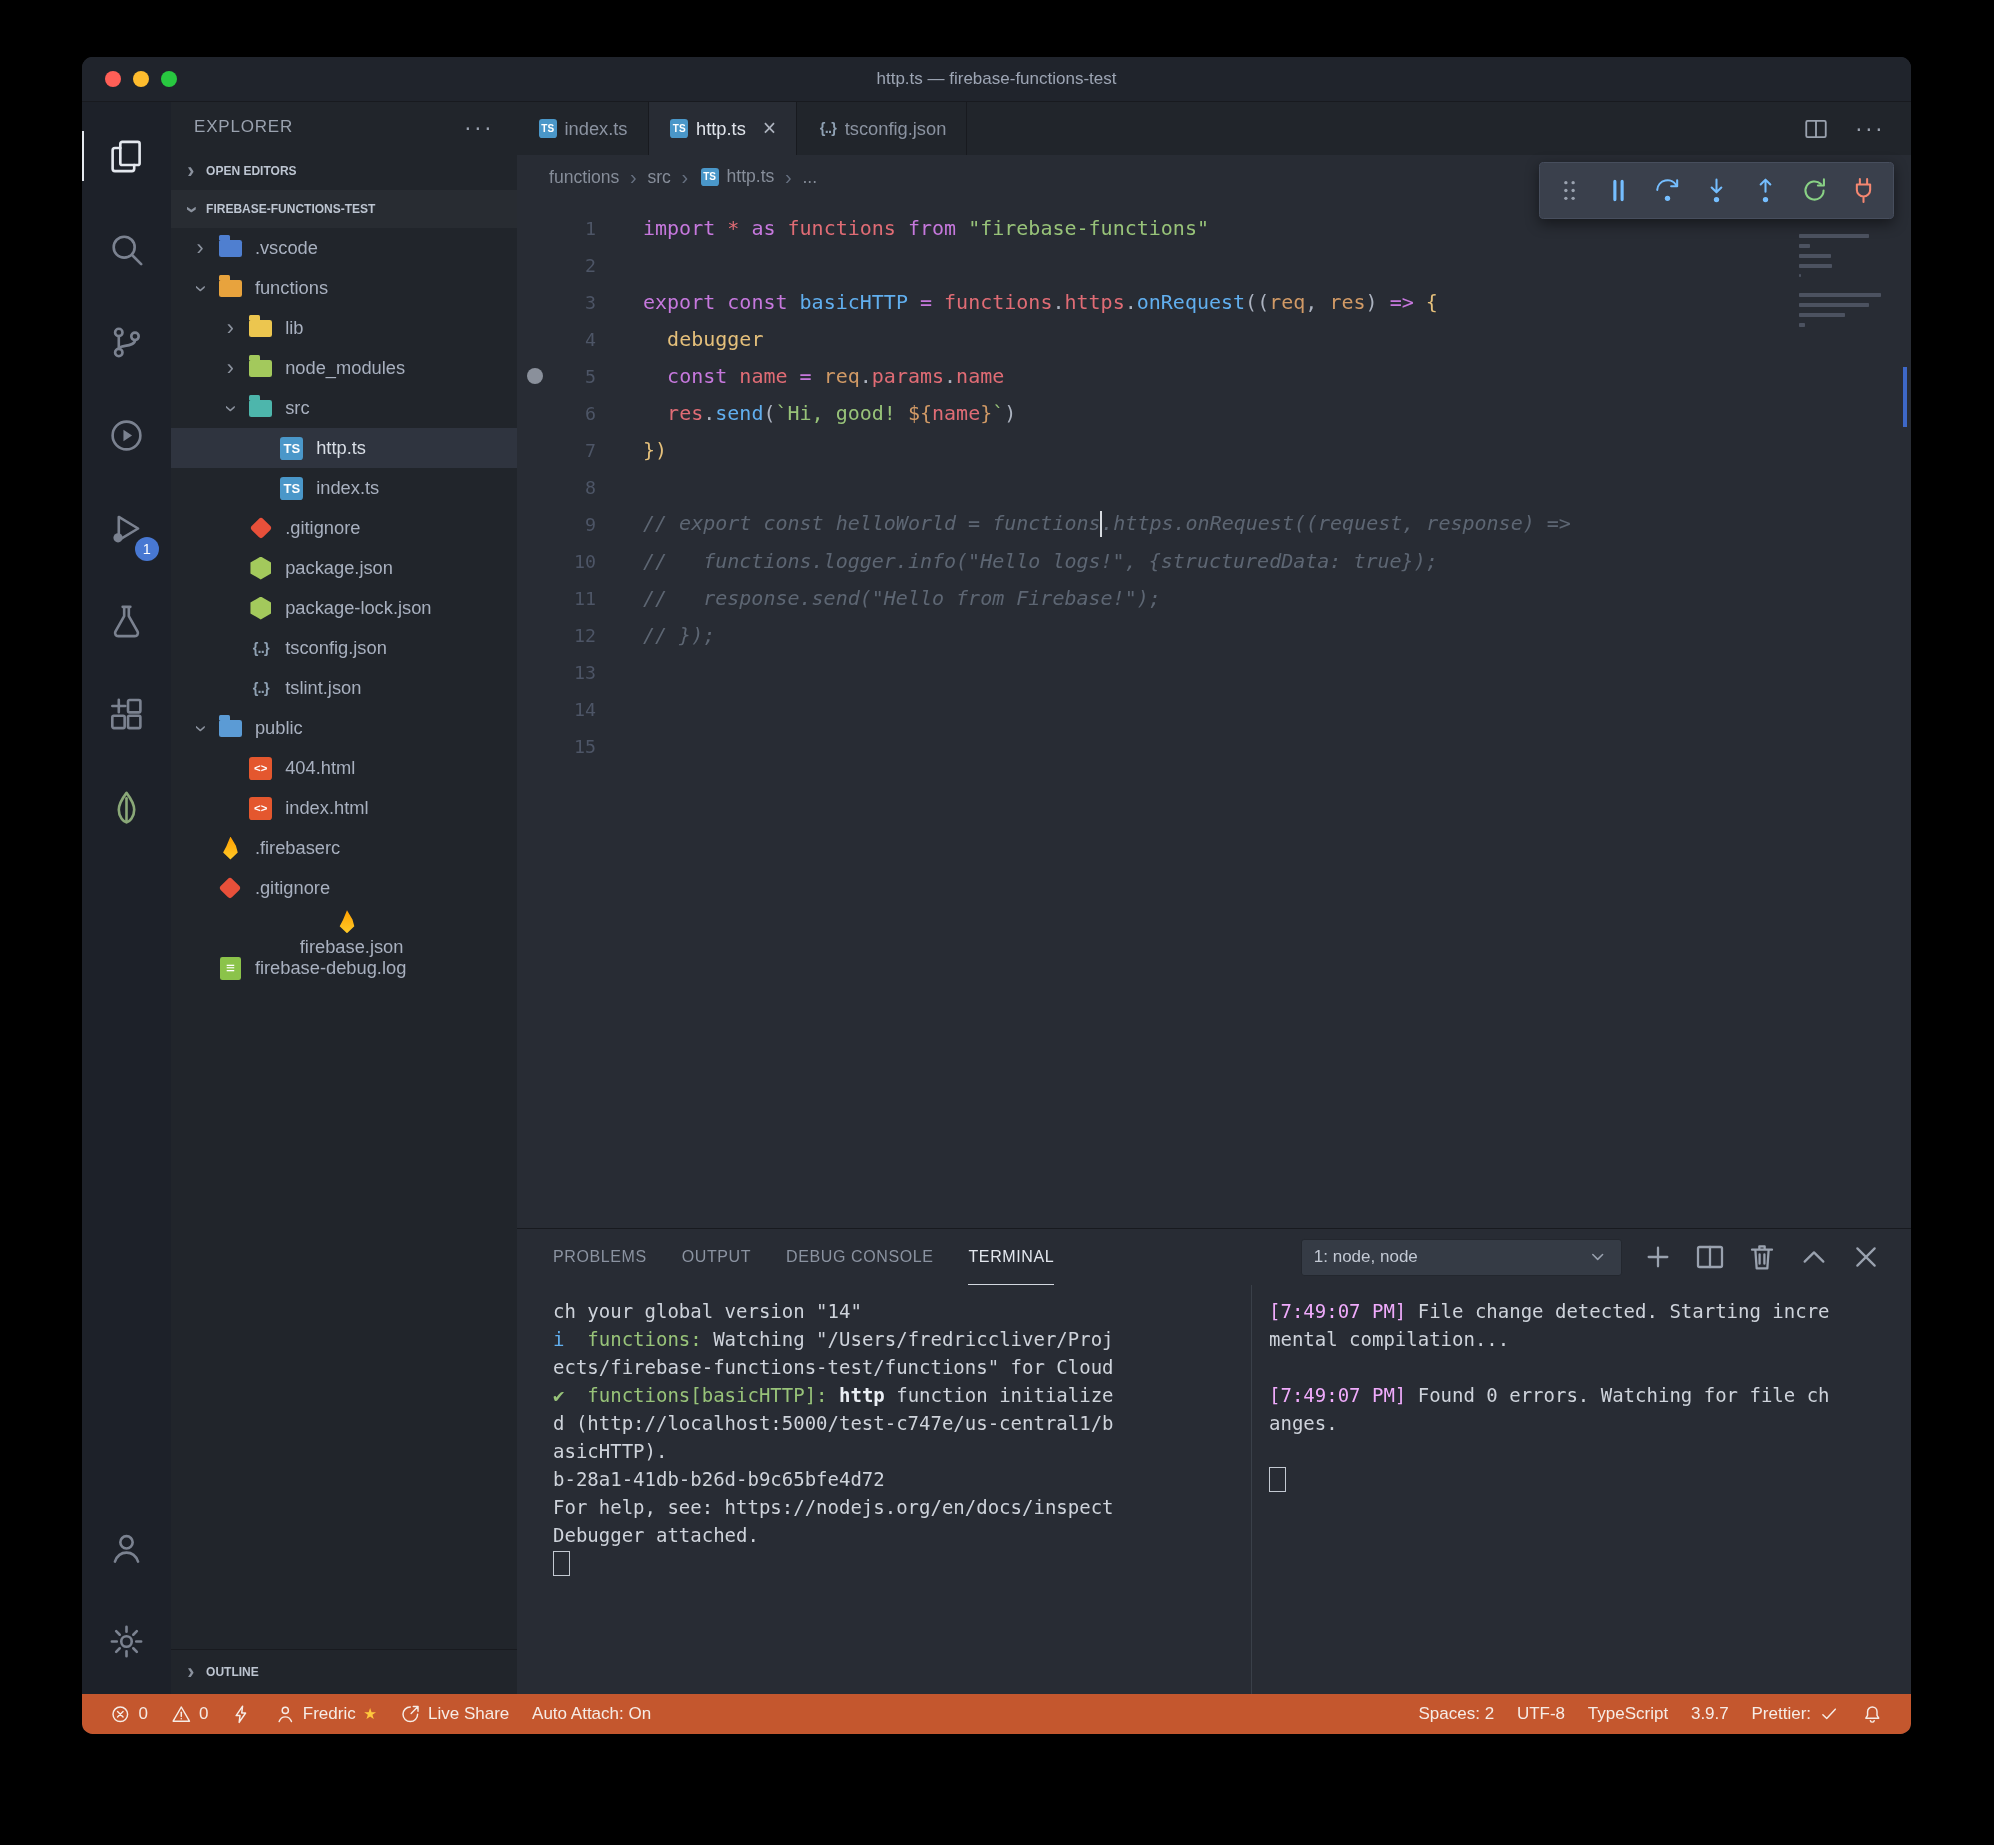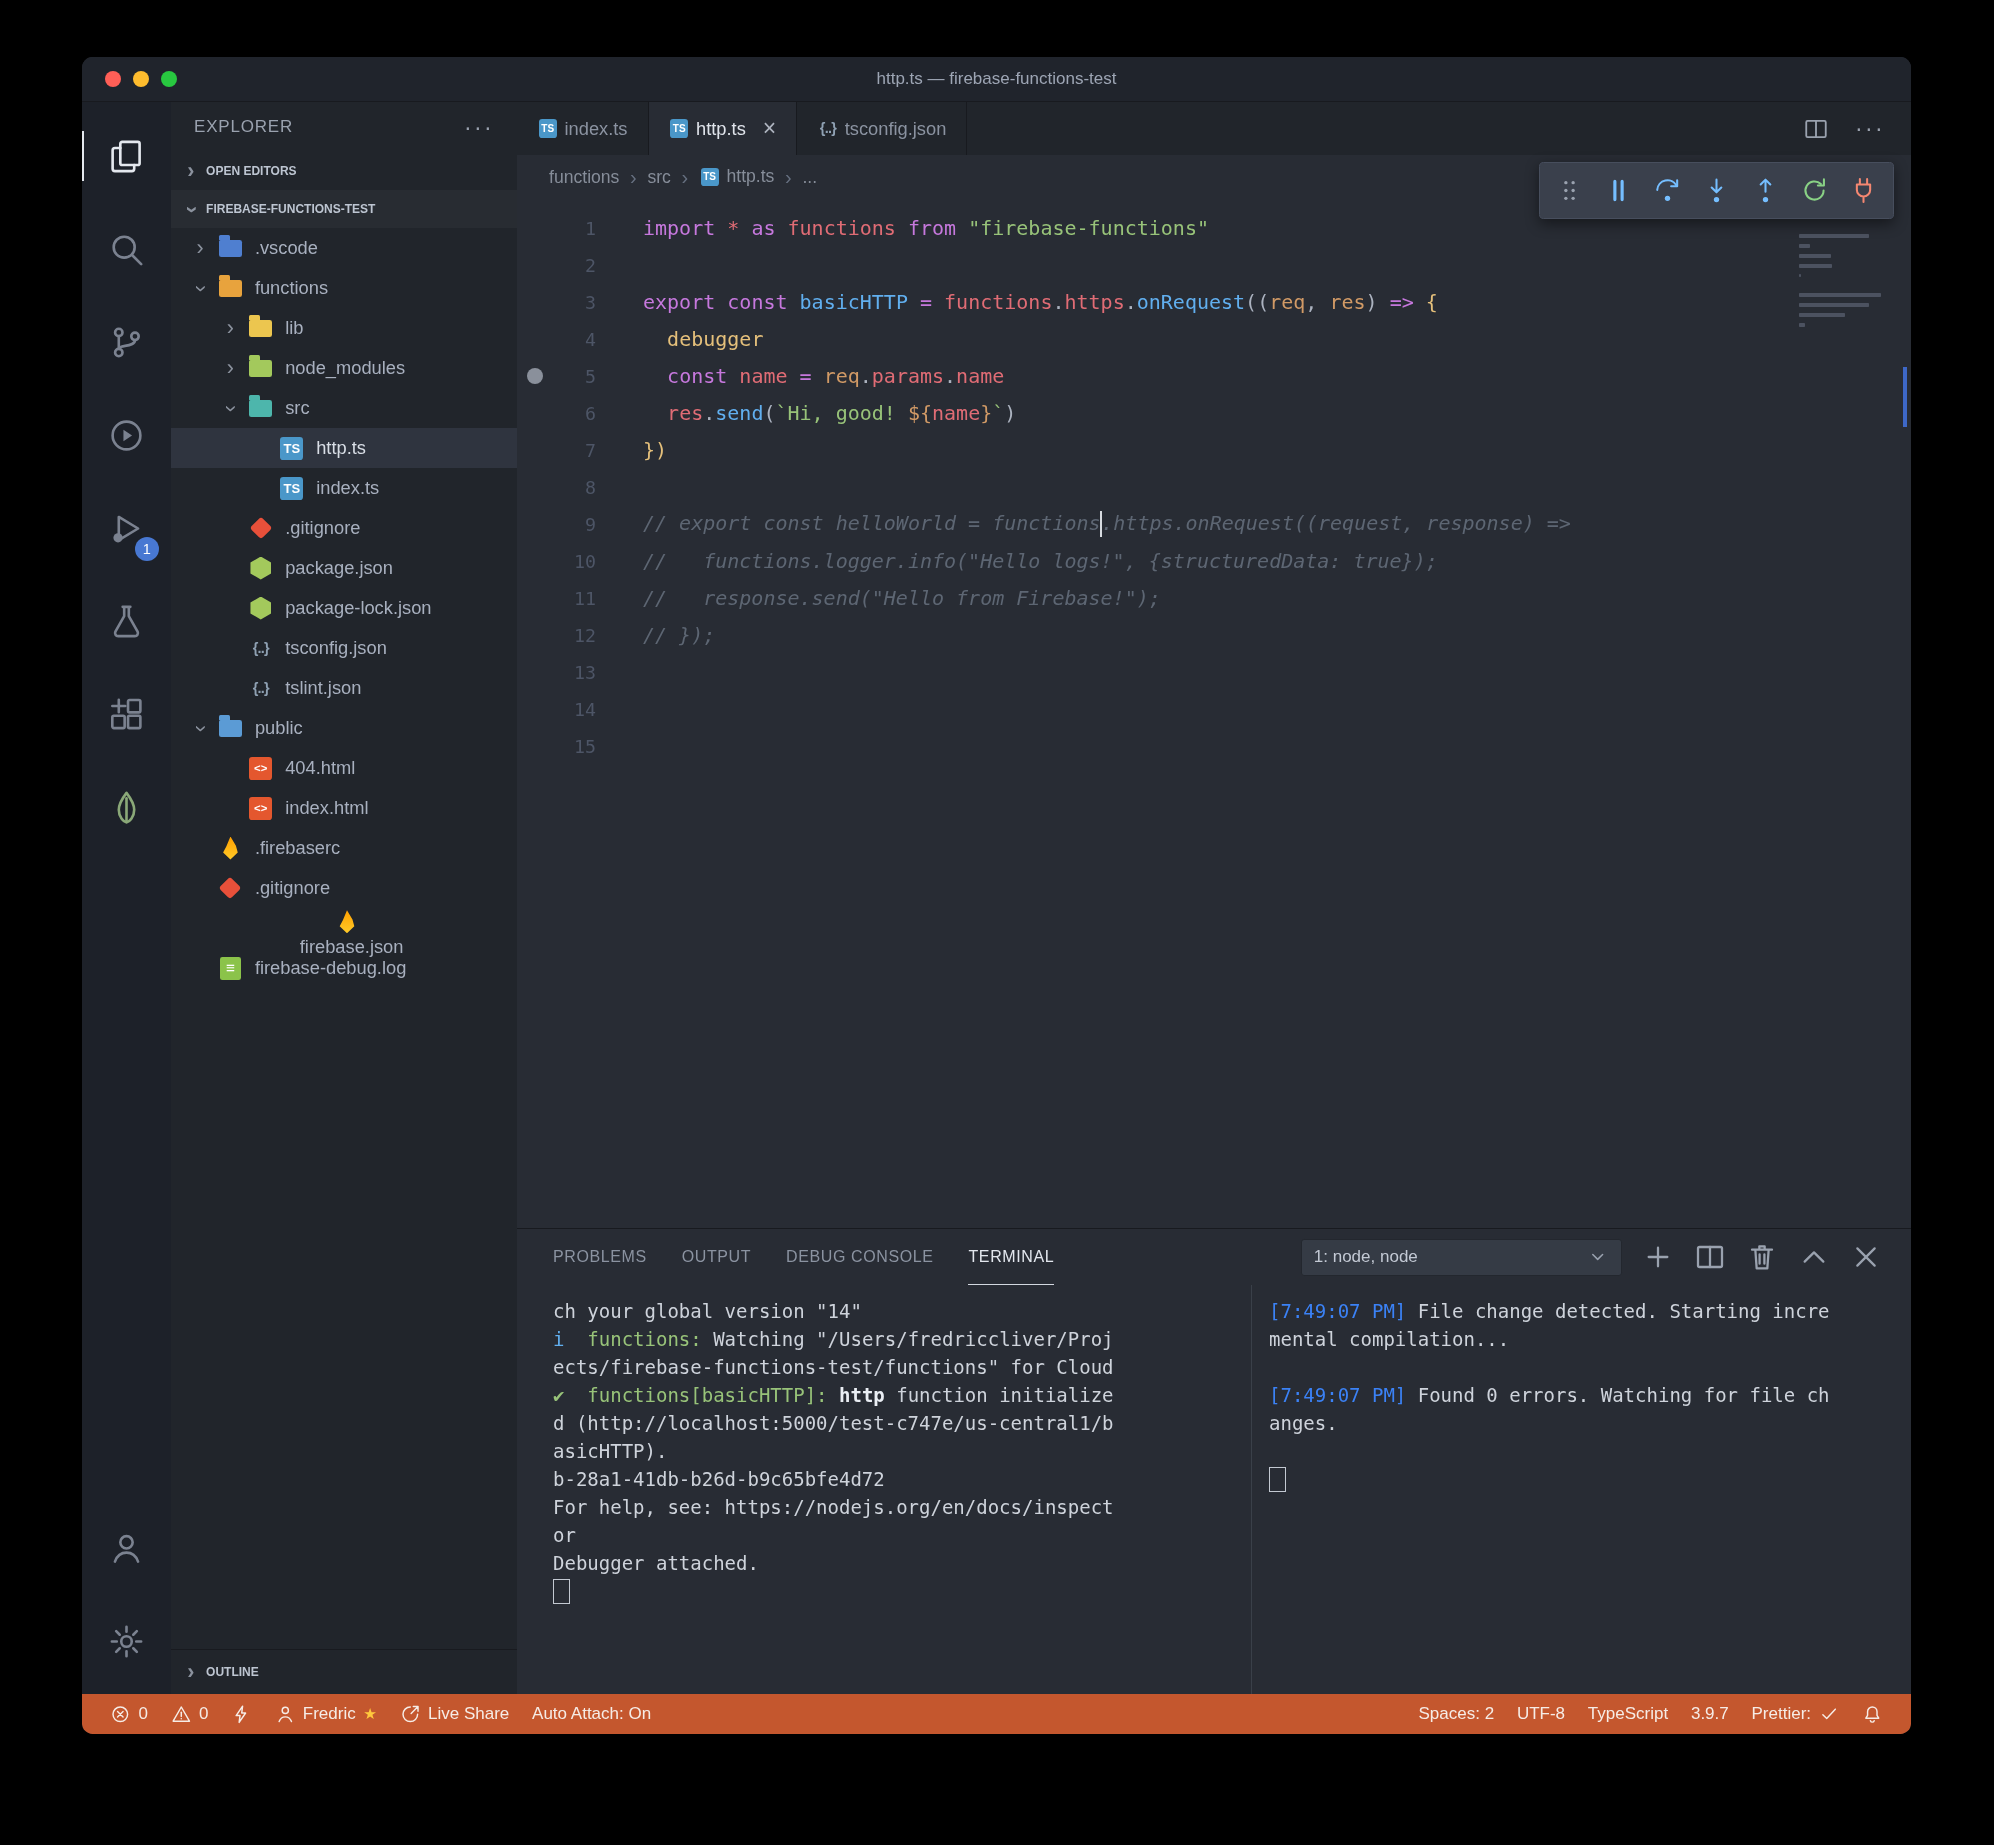--- a/index.html
+++ b/index.html
@@ -118,21 +118,21 @@
   .pright{margin-left:auto;display:flex;align-items:center;gap:20px;padding-right:29px;}
   .dropdown{width:295px;height:35px;background:#353b45;border:0.8px solid #23272e;border-radius:3.1px;
             display:flex;align-items:center;padding:0 12.2px;color:#c3c9d4;font-size:17px;}
   .dropdown .icn{margin-left:auto;width:21.4px;height:21.4px;color:#9aa2af;}
   .pact{width:32px;height:32px;color:#9aa2af;}
 
   .termwrap{flex:1;display:flex;min-height:0;font-family:"DejaVu Sans Mono",monospace;font-size:19px;}
   .tleft{width:698px;flex:0 0 auto;padding:12.2px 0 0 36px;border-right:0.8px solid #3a4049;}
   .tright{flex:1;padding:12.2px 0 0 17px;}
   .tline{height:28px;display:flex;align-items:center;white-space:pre;}
-  .t-t{color:#ced3db;} .t-gb{color:#98c379;} .t-b{color:#61afef;} .t-dim{color:#3b82f6;}
+  .t-t{color:#ced3db;} .t-gb{color:#98c379;} .t-b{color:#61afef;} .t-dim{color:#f0abfc;}
   .t-bold{color:#eaeef4;font-weight:bold;}
   .curblk{display:inline-block;width:15.3px;height:23px;border:1.5px solid #c3c9d2;}
 
   
   .statusbar{height:40px;background:#c4572e;display:flex;align-items:center;color:#f6ece6;
              font-size:17px;flex:0 0 auto;padding:0 17px;}
   .sleft,.sright{display:flex;align-items:center;height:100%;}
   .sright{margin-left:auto;}
   .sitem{display:flex;align-items:center;gap:7.6px;padding:0 11.4px;height:100%;}
   .sitem .icn{width:20.6px;height:20.6px;}
@@ -657,21 +657,20 @@
         <div class="termwrap">
           <div class="tleft" id="tleft">
               <div class="tline"><span class="t-t">ch your global version "14"</span></div>
               <div class="tline"><span class="t-b">i</span><span class="t-t">  </span><span class="t-gb">functions:</span><span class="t-t"> Watching "/Users/fredriccliver/Proj</span></div>
               <div class="tline"><span class="t-t">ects/firebase-functions-test/functions" for Cloud</span></div>
               <div class="tline"><span class="t-gb">✔</span><span class="t-t">  </span><span class="t-gb">functions[basicHTTP]:</span><span class="t-t"> </span><span class="t-bold">http</span><span class="t-t"> function initialize</span></div>
               <div class="tline"><span class="t-t">d (http://localhost:5000/test-c747e/us-central1/b</span></div>
               <div class="tline"><span class="t-t">asicHTTP).</span></div>
               <div class="tline"><span class="t-t">b-28a1-41db-b26d-b9c65bfe4d72</span></div>
               <div class="tline"><span class="t-t">For help, see: https://nodejs.org/en/docs/inspect</span></div>
-              <div class="tline"><span class="t-t">or</span></div>
               <div class="tline"><span class="t-t">Debugger attached.</span></div>
               <div class="tline"><span class="curblk"></span></div>
             </div>
           <div class="tright" id="tright">
               <div class="tline"><span class="t-dim">[7:49:07 PM]</span><span class="t-t"> File change detected. Starting incre</span></div>
               <div class="tline"><span class="t-t">mental compilation...</span></div>
               <div class="tline"></div>
               <div class="tline"><span class="t-dim">[7:49:07 PM]</span><span class="t-t"> Found 0 errors. Watching for file ch</span></div>
               <div class="tline"><span class="t-t">anges.</span></div>
               <div class="tline"></div>

